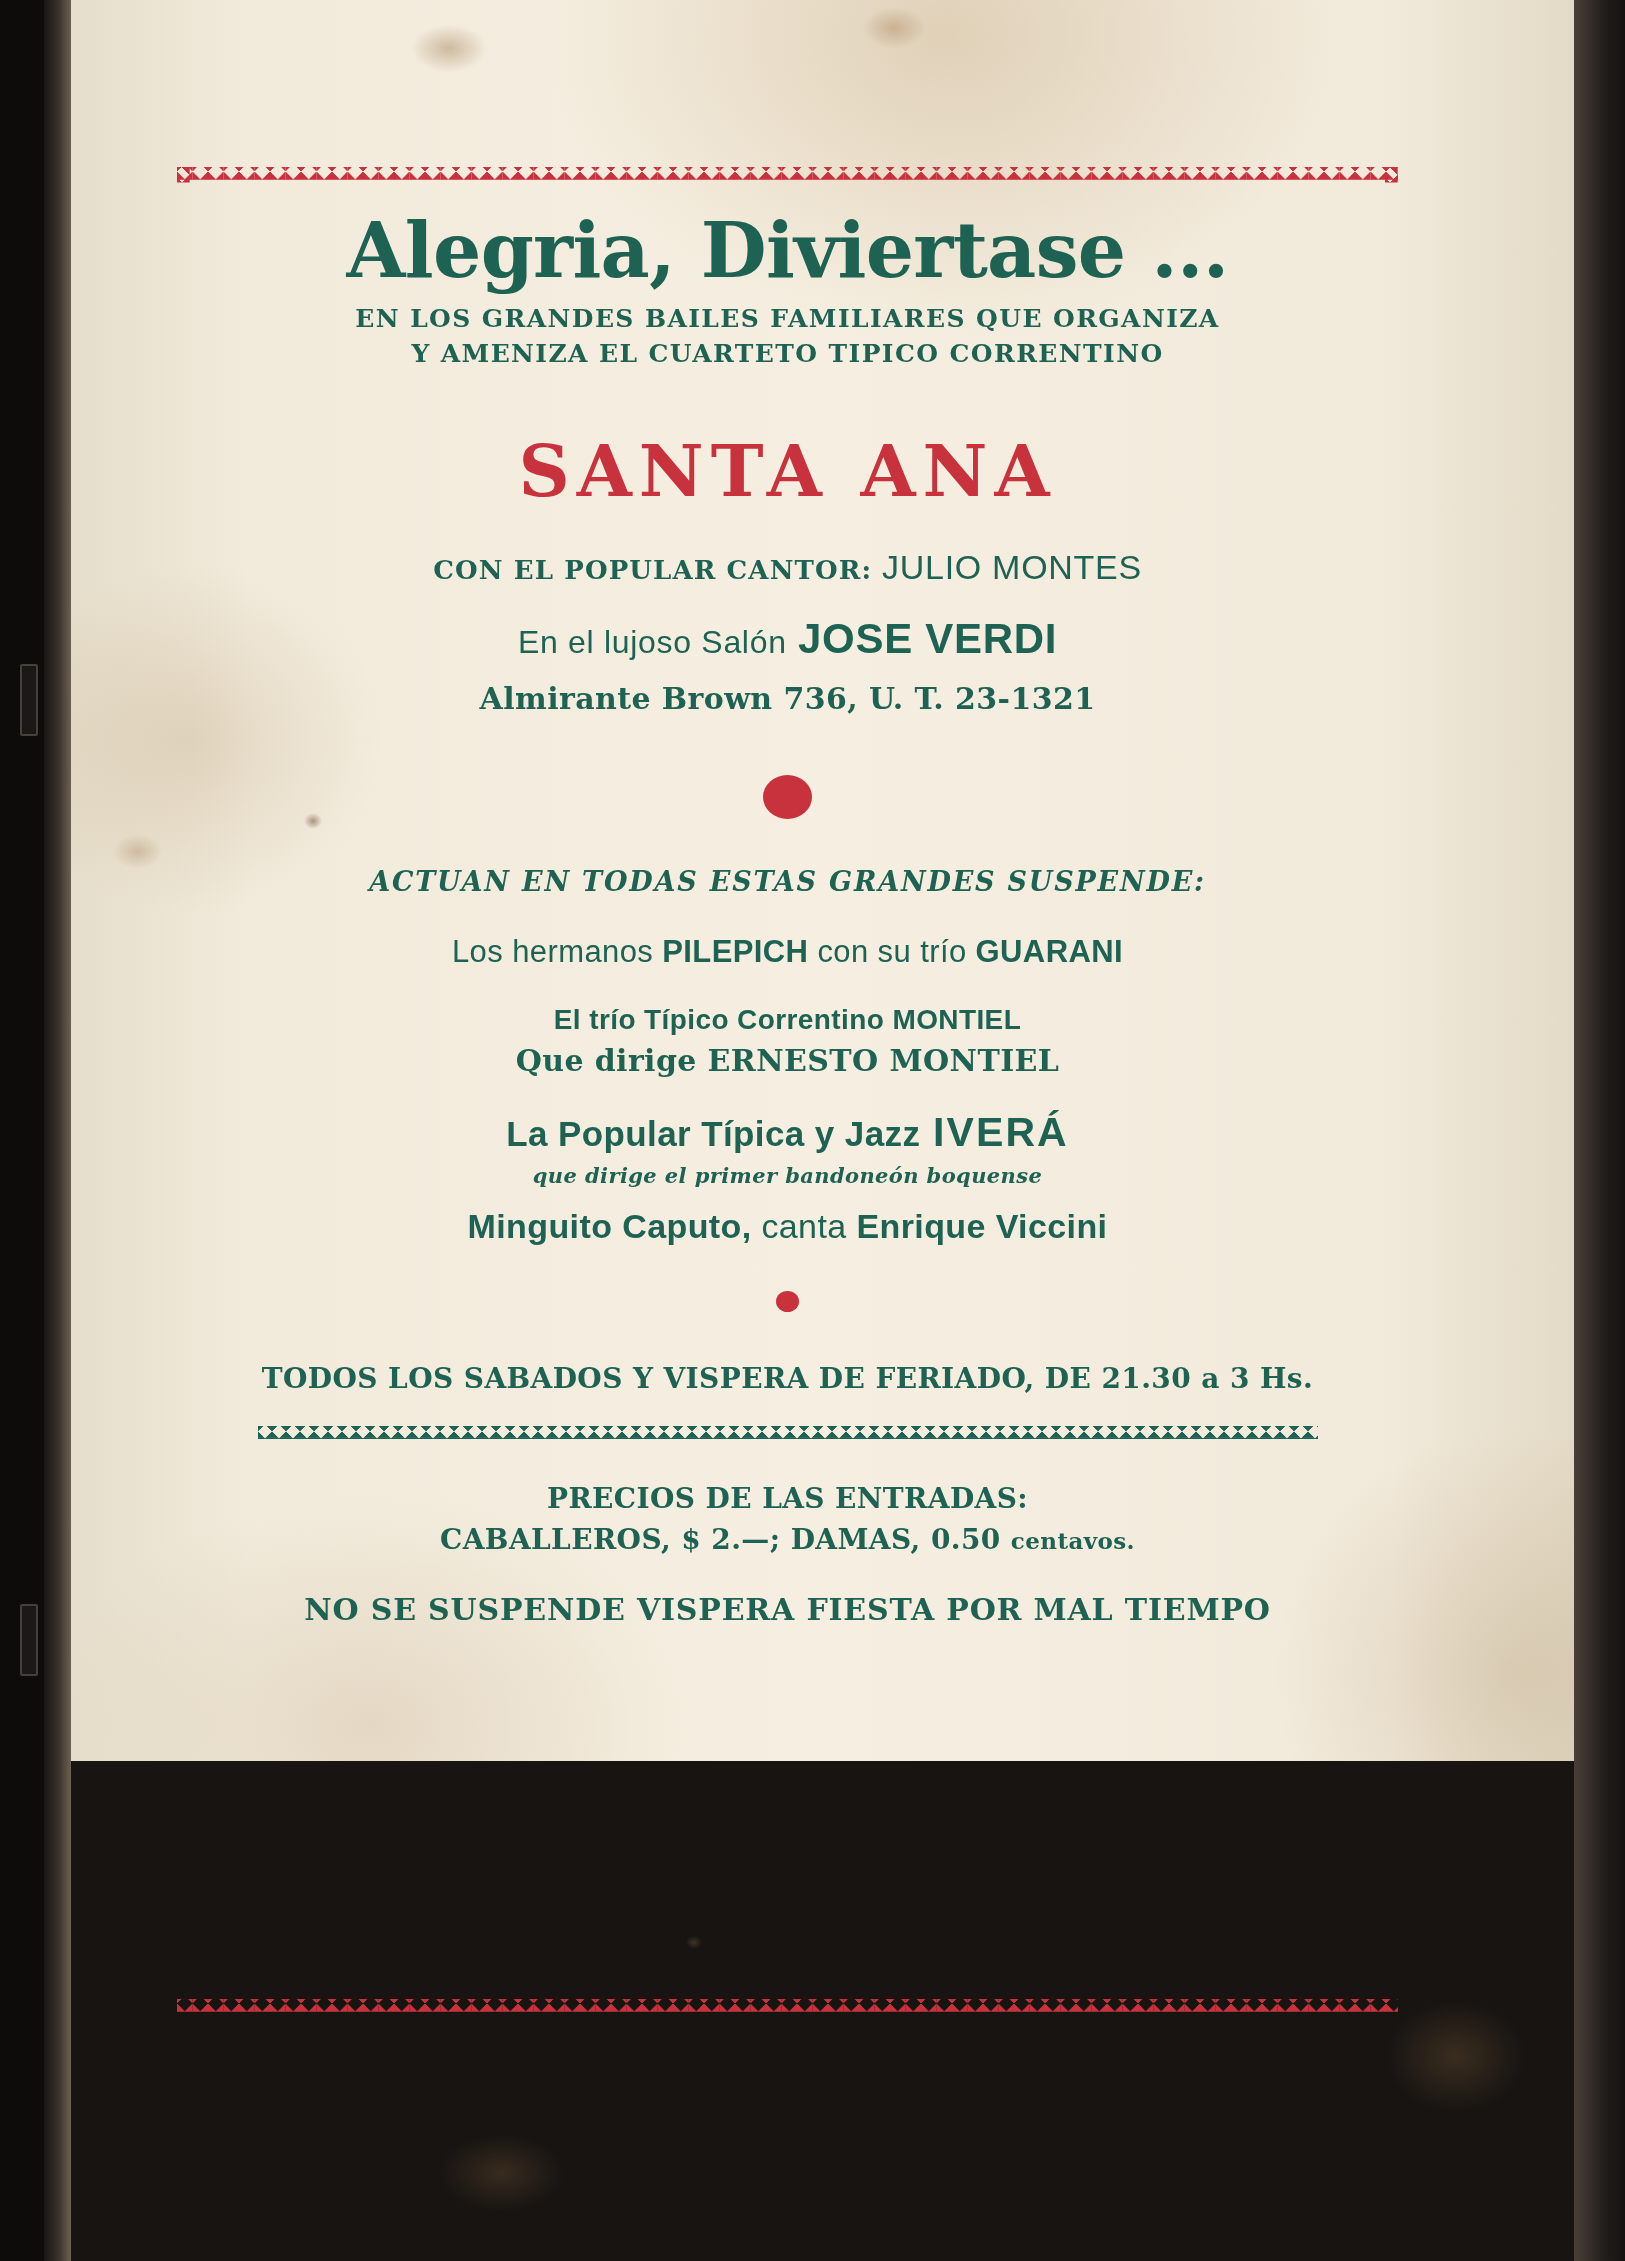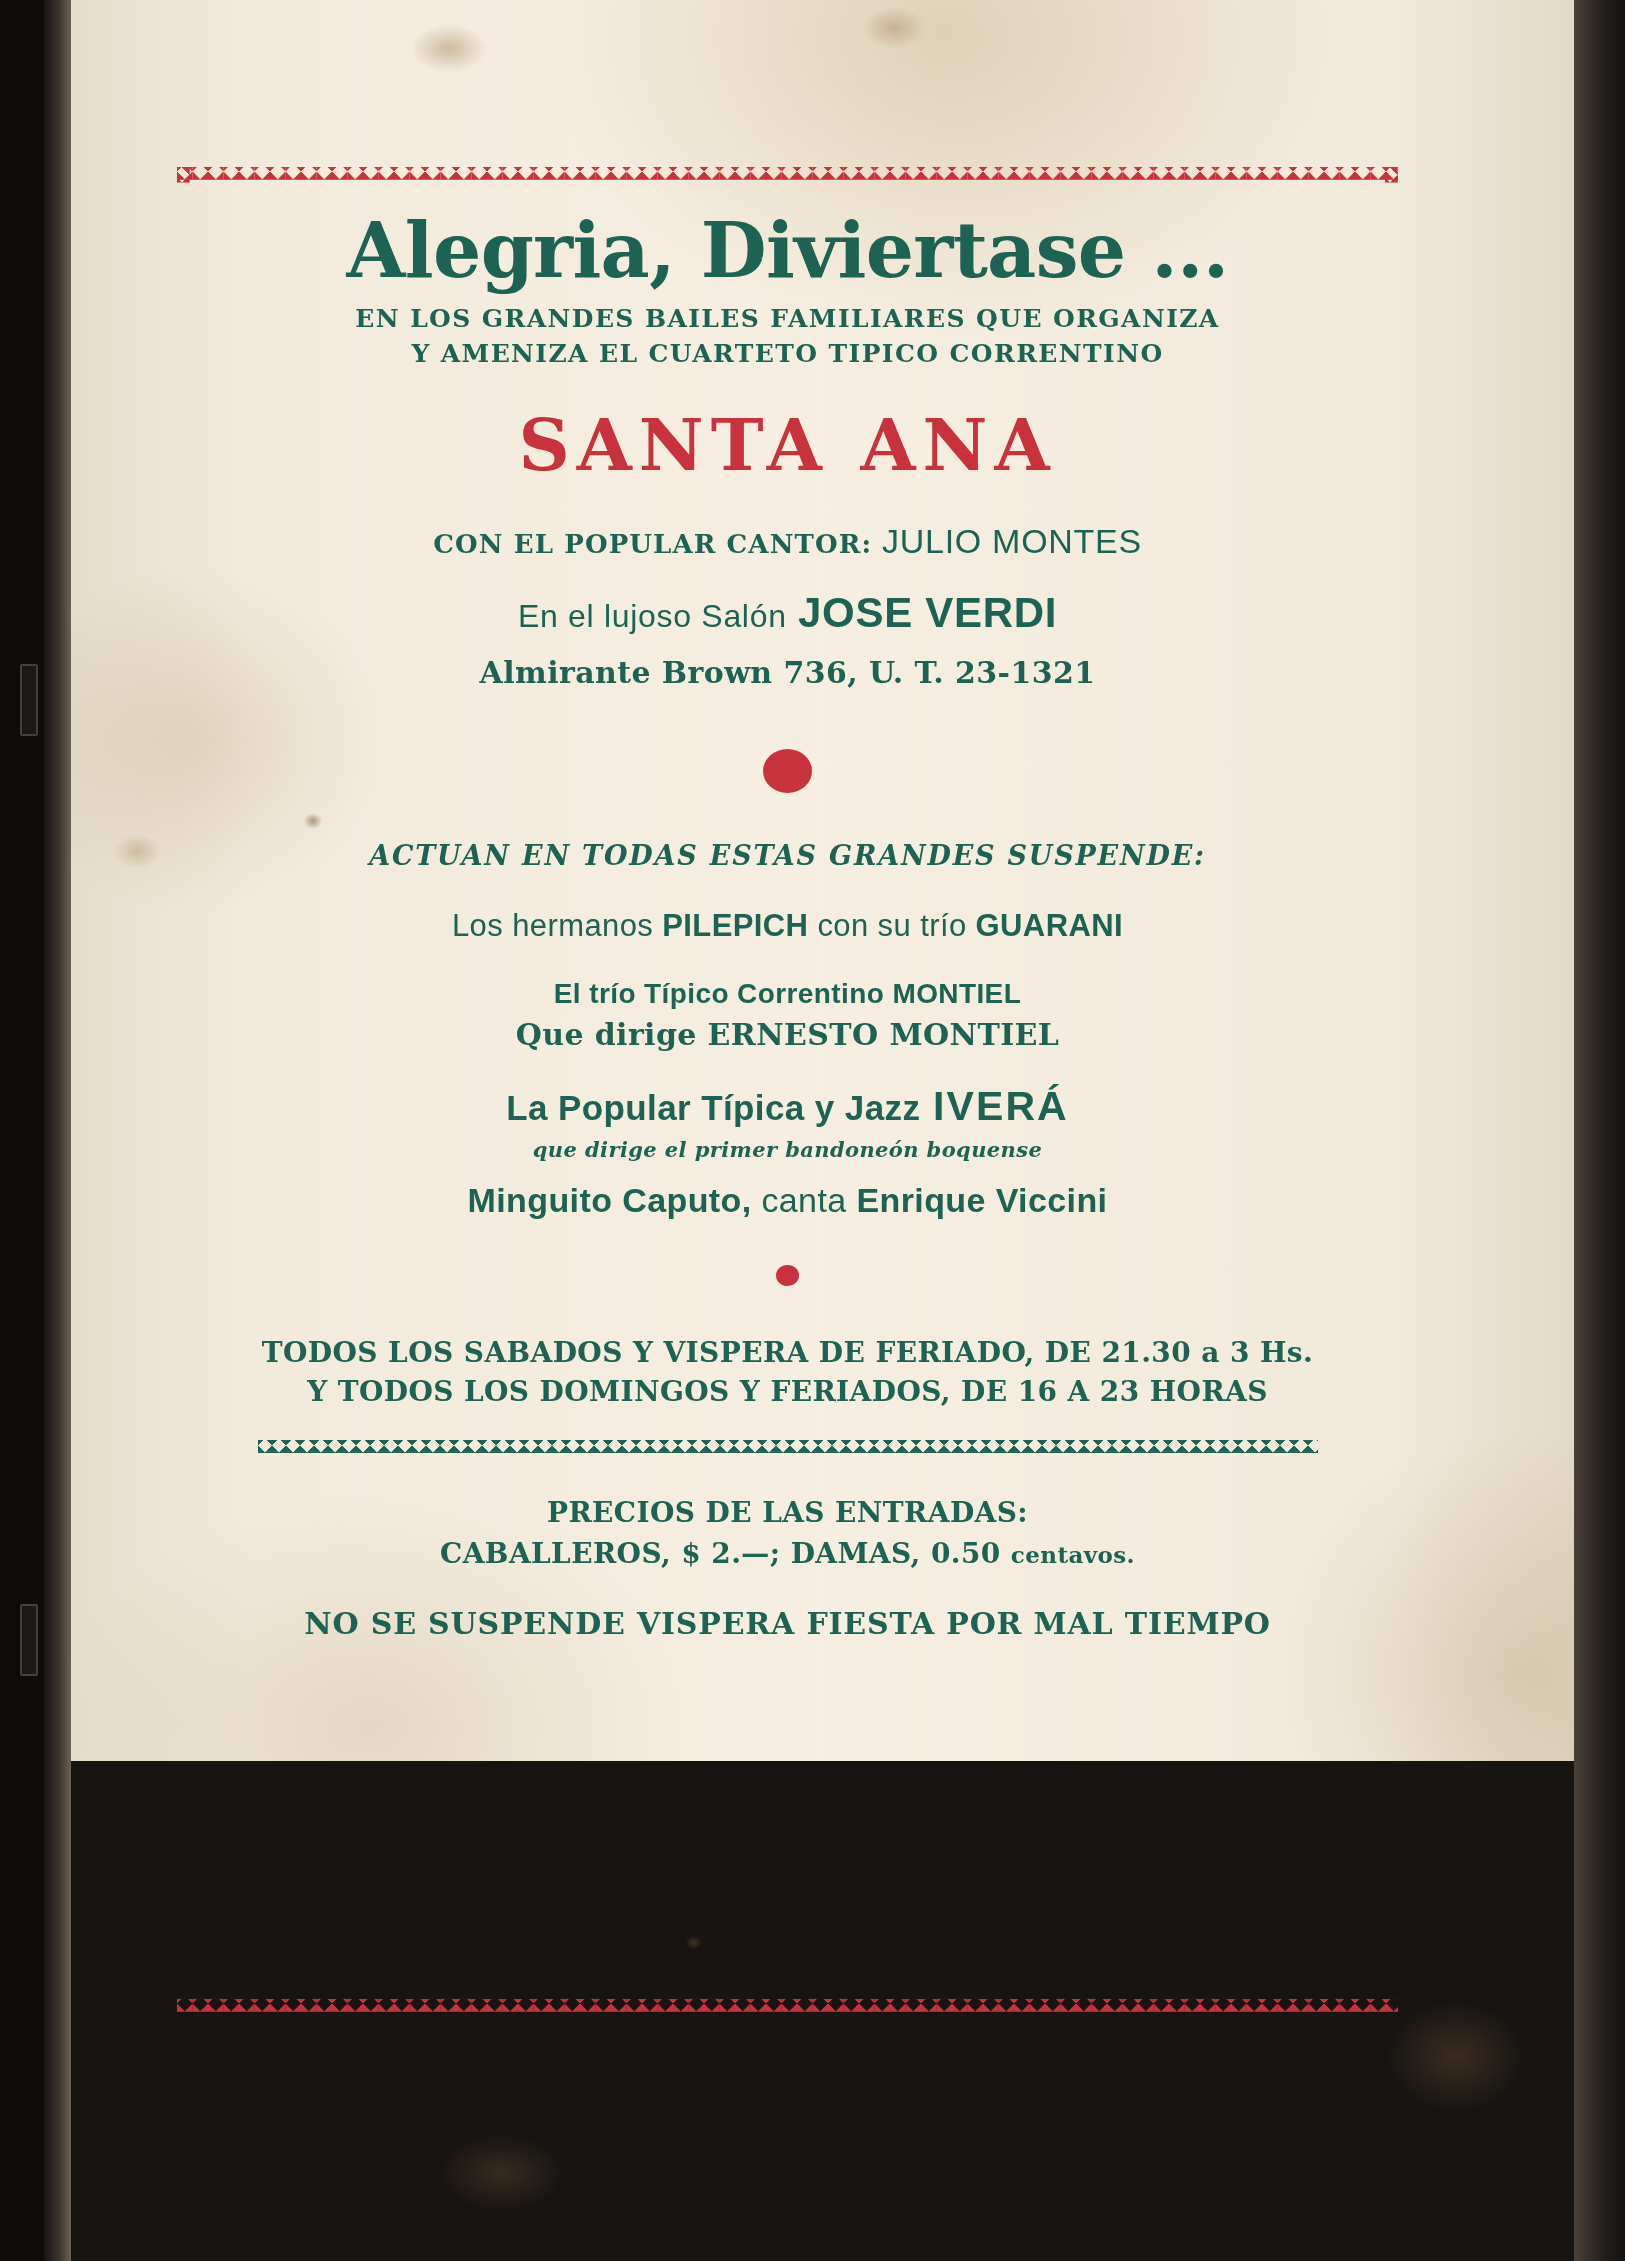--- a/index.html
+++ b/index.html
@@ -138,21 +138,21 @@
     font-family: "DejaVu Serif", serif;
     font-weight: bold;
     font-size: 25px;
     letter-spacing: 1.4px;
     color: #1d6253;
     line-height: 1.42;
     margin-top: 11.3px;
   }
 
   #santa-ana {
-    margin-top: 38px;
+    margin-top: 64px;
     font-family: "DejaVu Serif", serif;
     font-weight: bold;
     font-size: 71px;
     letter-spacing: 7px;
     color: #c8323c;
     line-height: 1;
   }
 
   #cantor-line {
     margin-top: 41px;
@@ -372,21 +372,20 @@
       </div>
       <div class="act-3b">que dirige el primer bandoneón boquense</div>
 
       <div class="act-line act-4">
         <span class="b">Minguito Caputo,</span><span class="n"> canta </span><span class="b">Enrique Viccini</span>
       </div>
 
       <div class="dot-small"></div>
 
       <div class="schedule">TODOS LOS SABADOS Y VISPERA DE FERIADO, DE 21.30 a 3 Hs.</div>
-      <div class="schedule" style="margin-top:0;">Y TODOS LOS DOMINGOS Y FERIADOS, DE 16 A 23 HORAS</div>
 
       <div id="wave"></div>
 
       <div id="prices">
         <div>PRECIOS DE LAS ENTRADAS:</div>
         <div>
           <span>CABALLEROS, $ 2.—; DAMAS, 0.50</span>
           <span class="small">centavos.</span>
         </div>
       </div>

